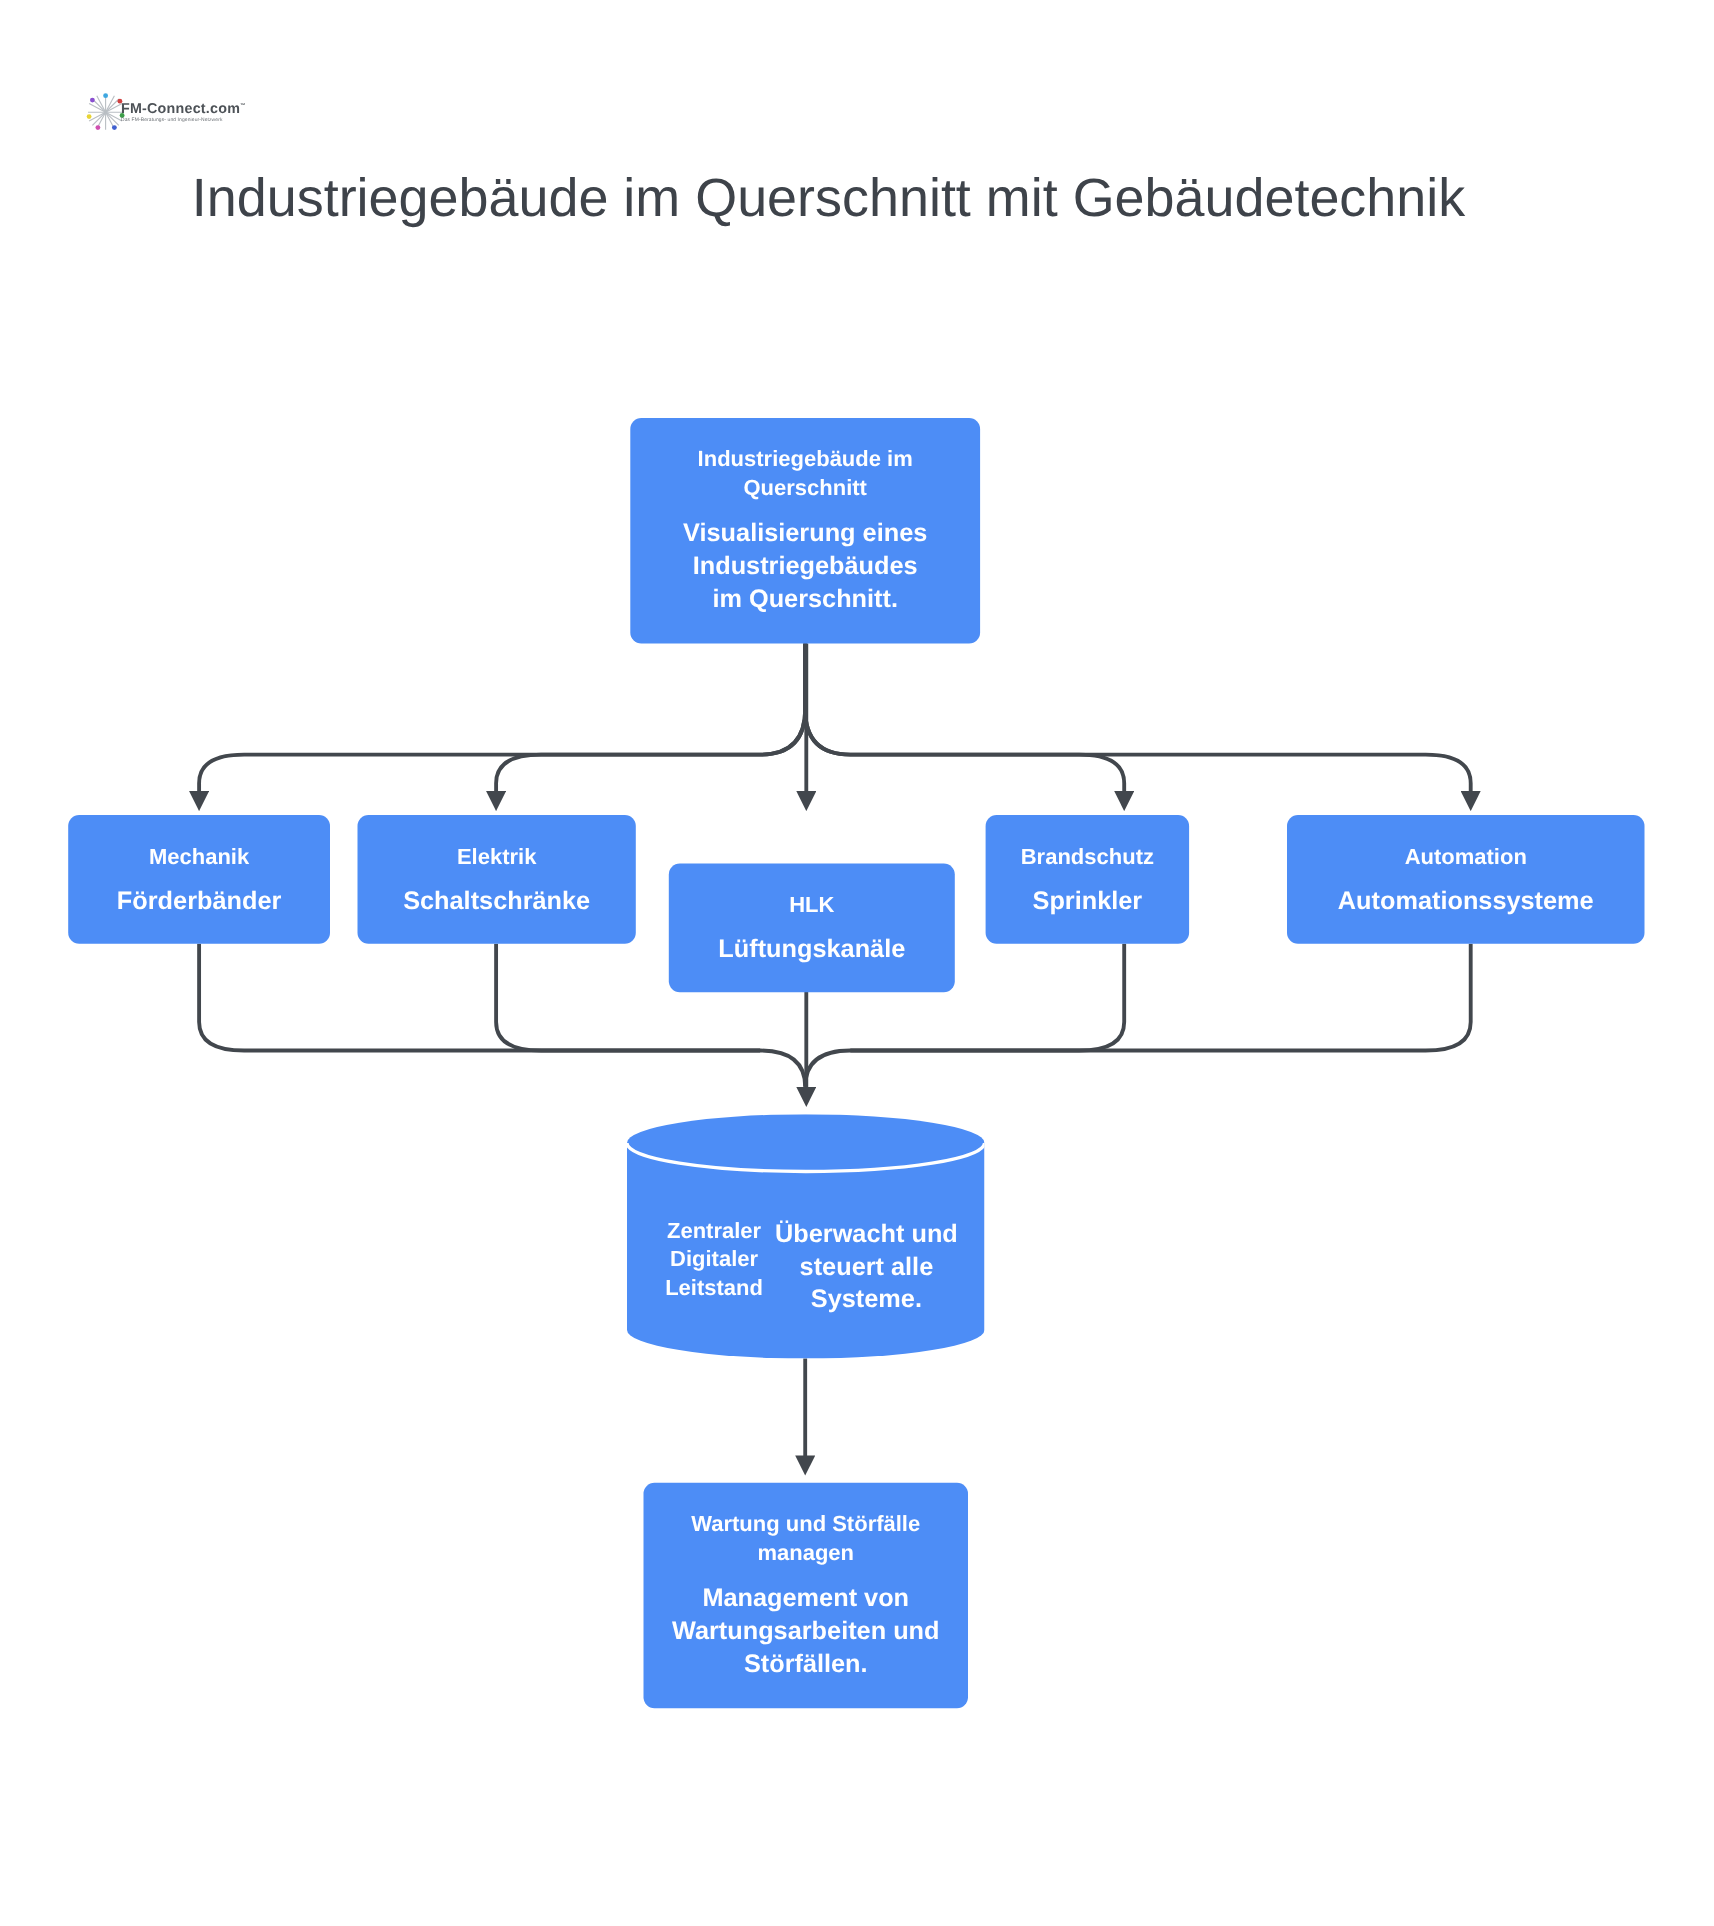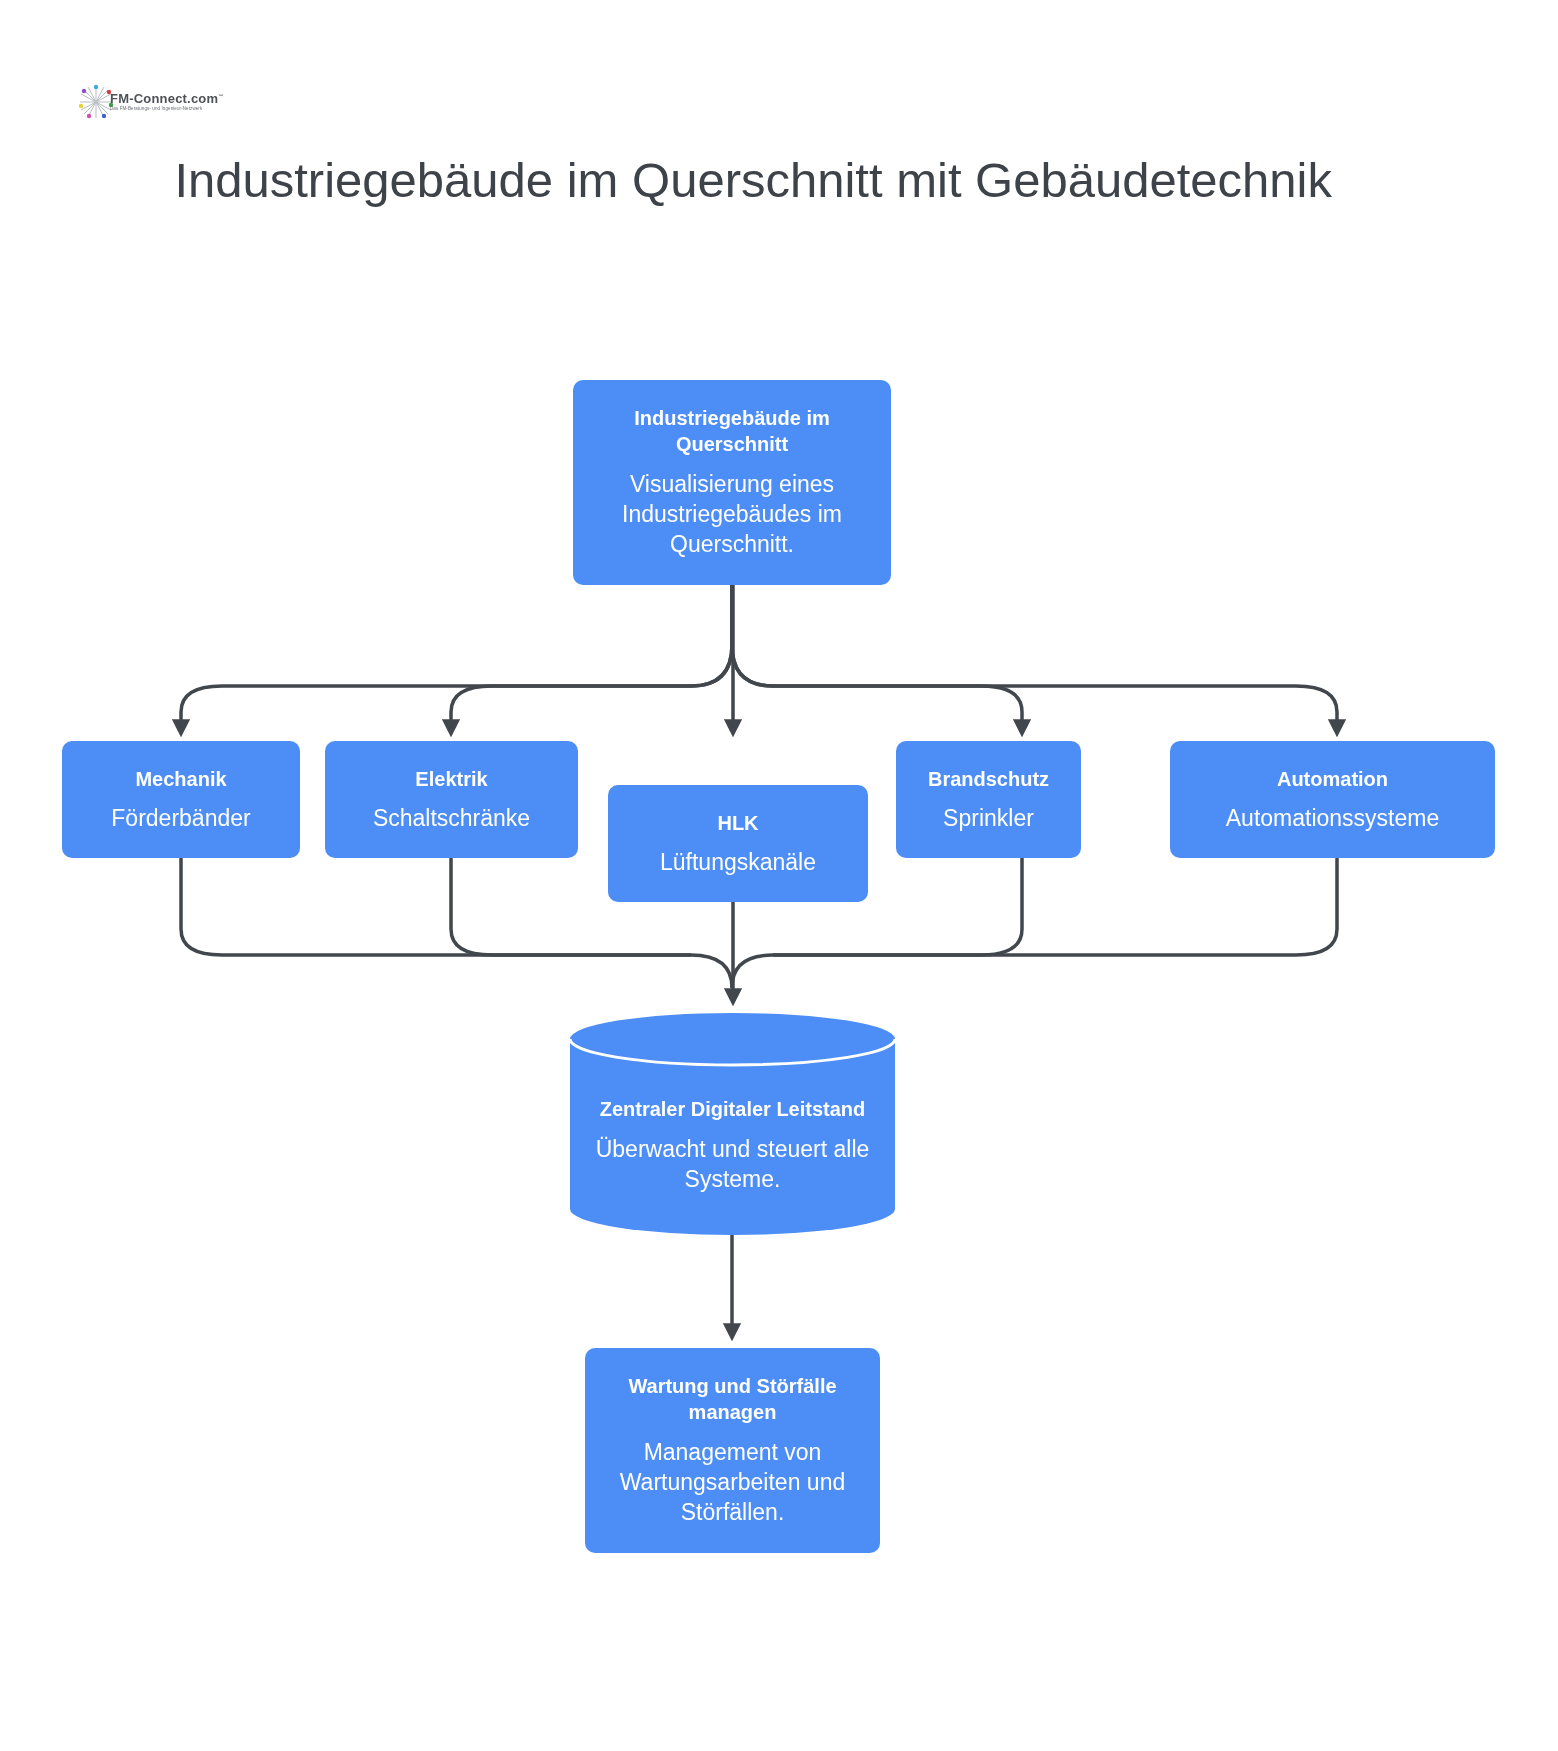--- a/index.html
+++ b/index.html
@@ -44,21 +44,21 @@
     border-radius: 10px;
     color: #ffffff;
     display: flex;
     flex-direction: column;
     align-items: center;
     justify-content: center;
     text-align: center;
     box-sizing: border-box;
   }
   .node-heading { font-weight: 700; font-size: 20px; line-height: 1.3; }
-  .node-body   { font-weight: 400; font-size: 23px; line-height: 1.3; margin-top: 13px; }
+  .node-body   { font-weight: 700; font-size: 23px; line-height: 1.3; margin-top: 13px; }
 
   
   .node-root { left: 573px; top: 380px; width: 318px; height: 205px; padding: 0 44px; }
 
   
   .node-b0 { left: 62px;   top: 741px; width: 238px; height: 117px; }
   .node-b1 { left: 325px;  top: 741px; width: 253px; height: 117px; }
   .node-b2 { left: 608px;  top: 741px; width: 260px; height: 117px; margin-top: 44px; }
   .node-b3 { left: 896px;  top: 741px; width: 185px; height: 117px; }
   .node-b4 { left: 1170px; top: 741px; width: 325px; height: 117px; }
@@ -73,21 +73,21 @@
     left: 570px; top: 1013px;
     width: 325px; height: 222px;
   }
   .cylinder svg { position: absolute; left: 0; top: 0; }
   .cyl-text {
     position: absolute;
     left: 0; top: 52px;
     width: 100%; height: 160px;
     box-sizing: border-box;
     padding: 0 24px;
-    display: flex; flex-direction: column;
+    display: flex; flex-direction: row;
     align-items: center; justify-content: center;
     text-align: center;
     color: #ffffff;
   }
 
   
   #edges { position: absolute; left: 0; top: 0; }
 </style>
 </head>
 <body>

